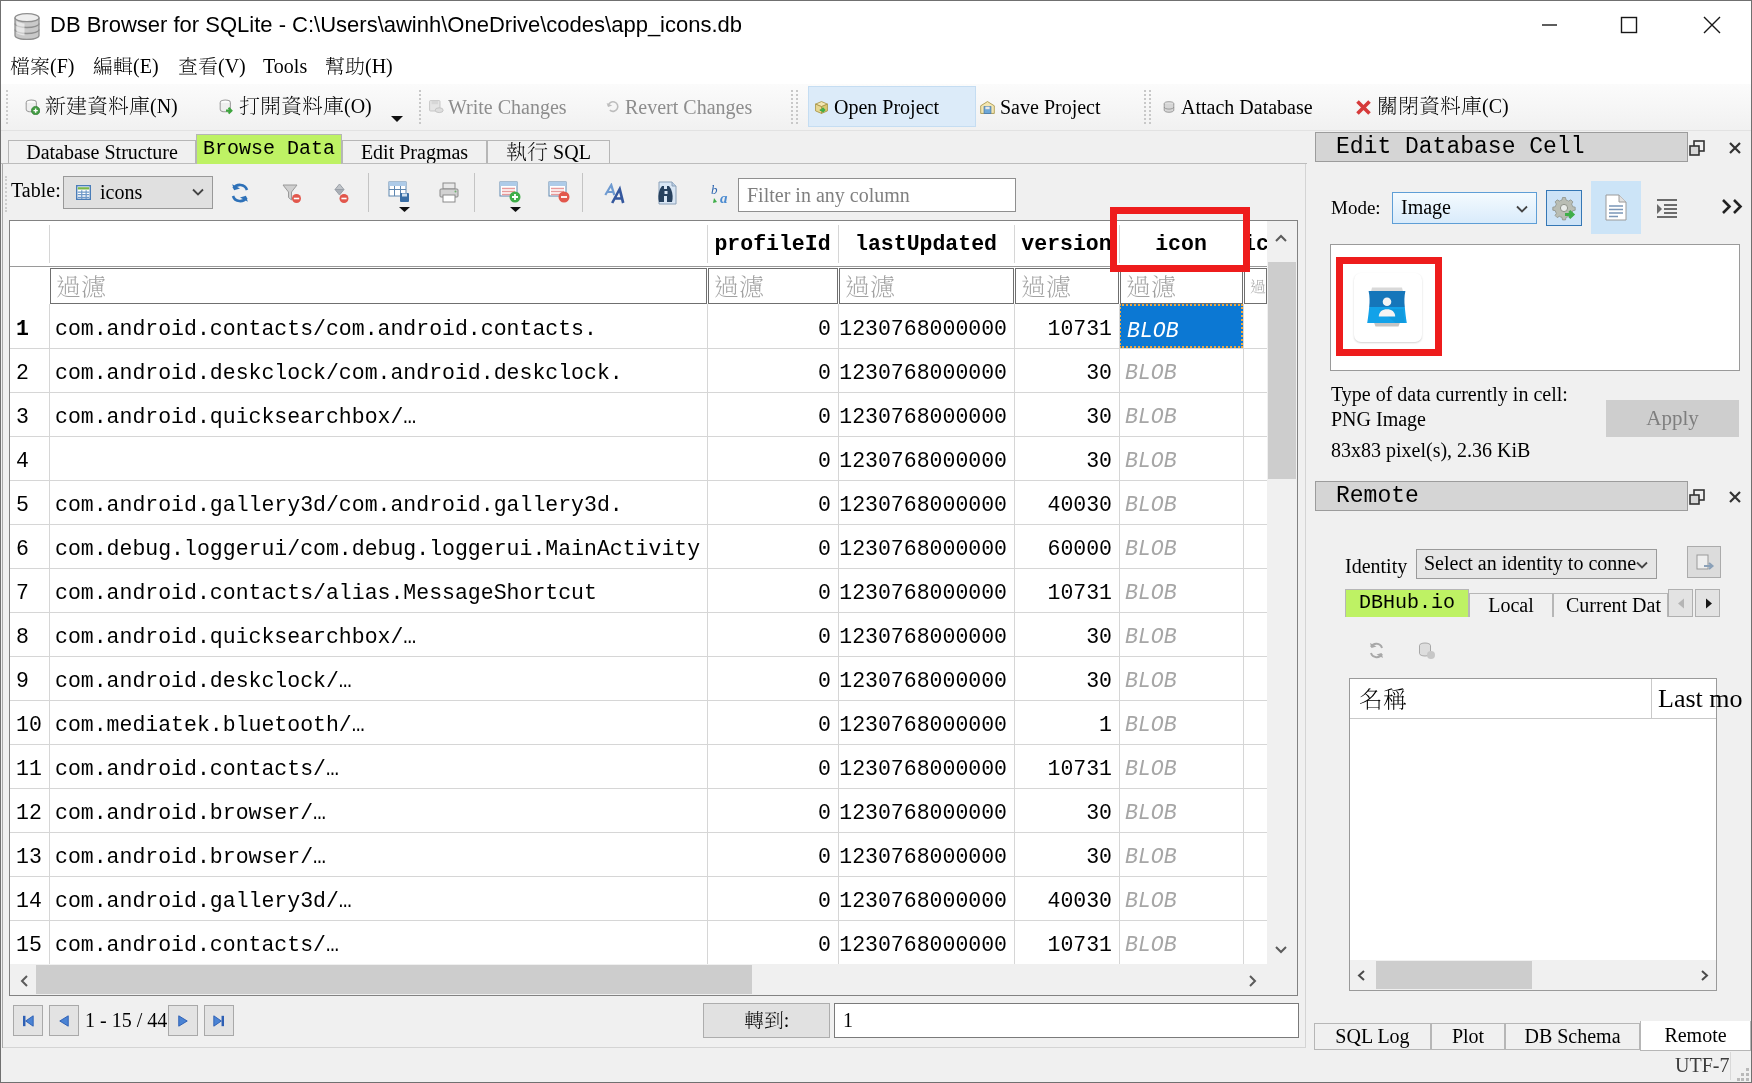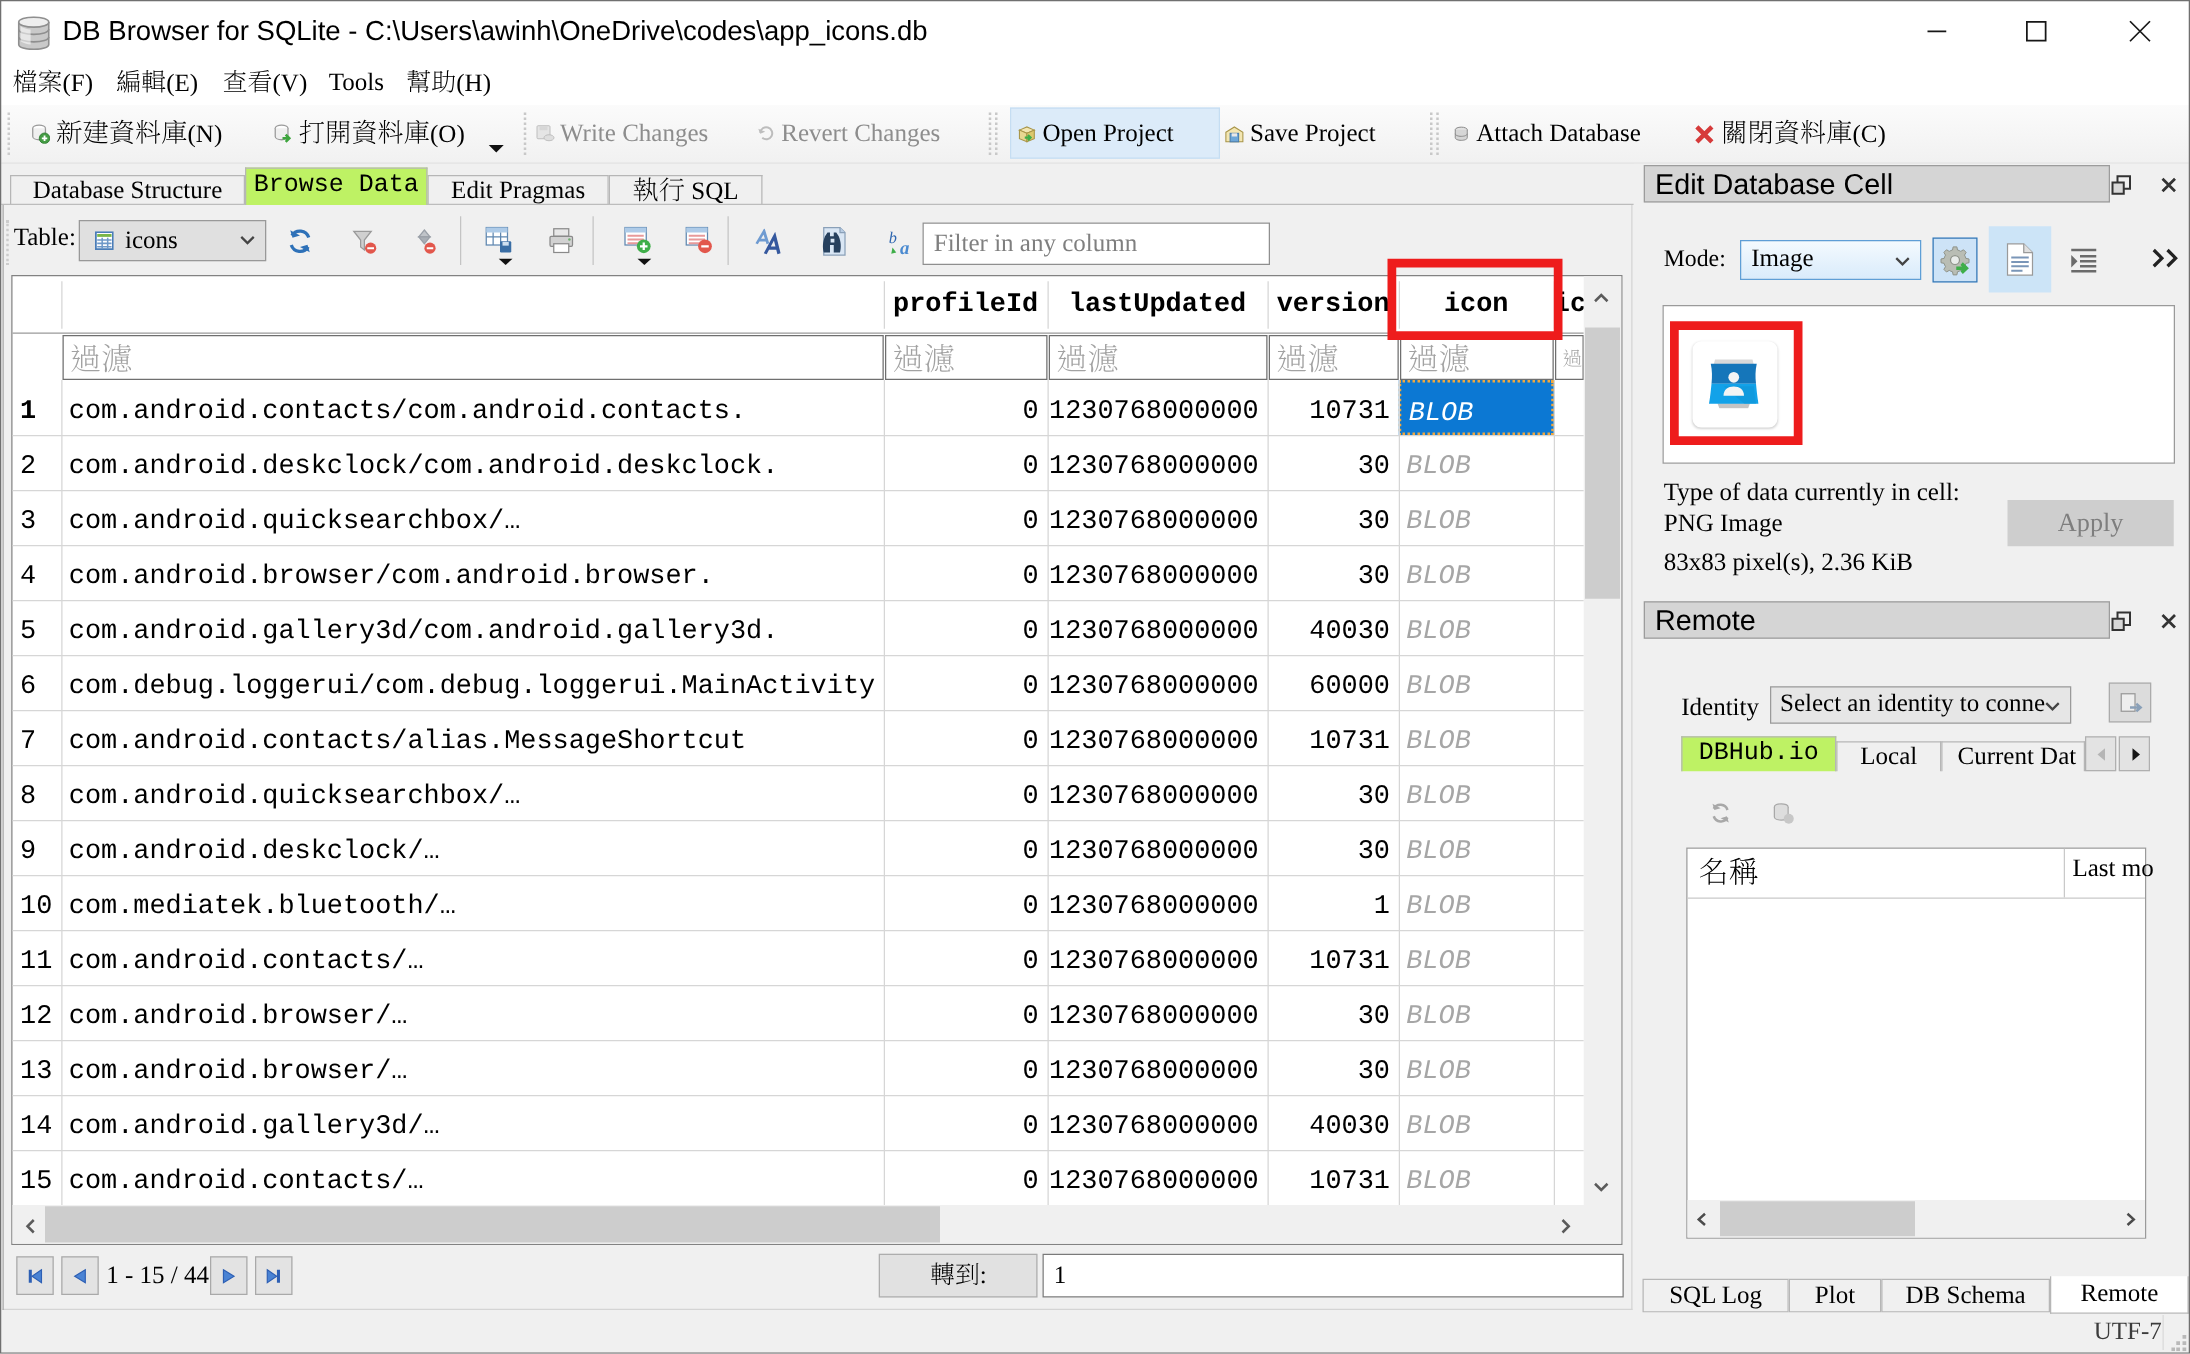--- a/index.html
+++ b/index.html
@@ -49,25 +49,25 @@
 .sb { position:absolute; background:#f0f0f0; }
 .sb-thumb { position:absolute; background:#cdcdcd; }
 
 
 .navbtn { position:absolute; top:1005px; width:30px; height:31px; background:#e3e3e3; border:1px solid #a9a9a9; display:flex; align-items:center; justify-content:center; }
 #goto-btn { position:absolute; left:703px; top:1003px; width:127px; height:35px; background:#e1e1e1; border:1px solid #adadad; text-align:center; line-height:33px; font-size:20px; }
 #goto-input { position:absolute; left:834px; top:1003px; width:465px; height:35px; background:#fff; border:1px solid #7a7a7a; font-size:20px; line-height:33px; padding-left:8px; }
 
 
 #dock { position:absolute; left:1307px; top:131px; width:445px; height:919px; background:#f0f0f0; }
-.panel-title { position:absolute; left:8px; width:373px; height:30px; background:#d5d5d5; border:1px solid #9c9c9c; font-family:Liberation Sans, sans-serif; font-size:23px; padding-left:8px; line-height:28px; }
+.panel-title { position:absolute; left:8px; width:373px; height:30px; background:#d5d5d5; border:1px solid #9c9c9c; font-family:Liberation Mono, monospace; font-size:23px; padding-left:20px; line-height:28px; }
 .ptbtn { position:absolute; top:5px; width:20px; height:20px; }
 
 
-#rtable { position:absolute; left:42px; top:547px; width:368px; height:313px; background:#fff; border:1px solid #9a9a9a; font-size:20px;padding-left:38px; }
+#rtable { position:absolute; left:42px; top:547px; width:368px; height:313px; background:#fff; border:1px solid #9a9a9a; font-size:26px;padding-left:38px; }
 
 
 .stab { position:absolute; background:#f0f0f0; border:1px solid #b6b6b6; font-size:20px; text-align:center; }
 .stab-sel { background:#fff; border-top:none; z-index:2; }
 
 
 #statusbar { position:absolute; left:1px; top:1050px; width:1750px; height:32px; background:#f0f0f0; }
 
 
 </style></head>
@@ -453,21 +453,20 @@
 <div class="gcell num" style="left:828px;top:127px;width:176px;height:44px;line-height:51px">1230768000000</div>
 <div class="gcell num" style="left:1004px;top:127px;width:105px;height:44px;line-height:51px">30</div>
 <div class="gcell blob" style="left:1115px;top:127px;width:117px;height:44px;line-height:51px">BLOB</div>
 <div class="gcell rownum" style="left:0px;top:171px;width:39px;height:44px;line-height:51px;">3</div>
 <div class="gcell" style="left:45px;top:171px;width:651px;height:44px;line-height:51px">com.android.quicksearchbox/…</div>
 <div class="gcell num" style="left:697px;top:171px;width:131px;height:44px;line-height:51px">0</div>
 <div class="gcell num" style="left:828px;top:171px;width:176px;height:44px;line-height:51px">1230768000000</div>
 <div class="gcell num" style="left:1004px;top:171px;width:105px;height:44px;line-height:51px">30</div>
 <div class="gcell blob" style="left:1115px;top:171px;width:117px;height:44px;line-height:51px">BLOB</div>
 <div class="gcell rownum" style="left:0px;top:215px;width:39px;height:44px;line-height:51px;">4</div>
-<div class="gcell" style="left:45px;top:215px;width:651px;height:44px;line-height:51px">com.android.browser/com.android.browser.</div>
 <div class="gcell num" style="left:697px;top:215px;width:131px;height:44px;line-height:51px">0</div>
 <div class="gcell num" style="left:828px;top:215px;width:176px;height:44px;line-height:51px">1230768000000</div>
 <div class="gcell num" style="left:1004px;top:215px;width:105px;height:44px;line-height:51px">30</div>
 <div class="gcell blob" style="left:1115px;top:215px;width:117px;height:44px;line-height:51px">BLOB</div>
 <div class="gcell rownum" style="left:0px;top:259px;width:39px;height:44px;line-height:51px;">5</div>
 <div class="gcell" style="left:45px;top:259px;width:651px;height:44px;line-height:51px">com.android.gallery3d/com.android.gallery3d.</div>
 <div class="gcell num" style="left:697px;top:259px;width:131px;height:44px;line-height:51px">0</div>
 <div class="gcell num" style="left:828px;top:259px;width:176px;height:44px;line-height:51px">1230768000000</div>
 <div class="gcell num" style="left:1004px;top:259px;width:105px;height:44px;line-height:51px">40030</div>
 <div class="gcell blob" style="left:1115px;top:259px;width:117px;height:44px;line-height:51px">BLOB</div>

